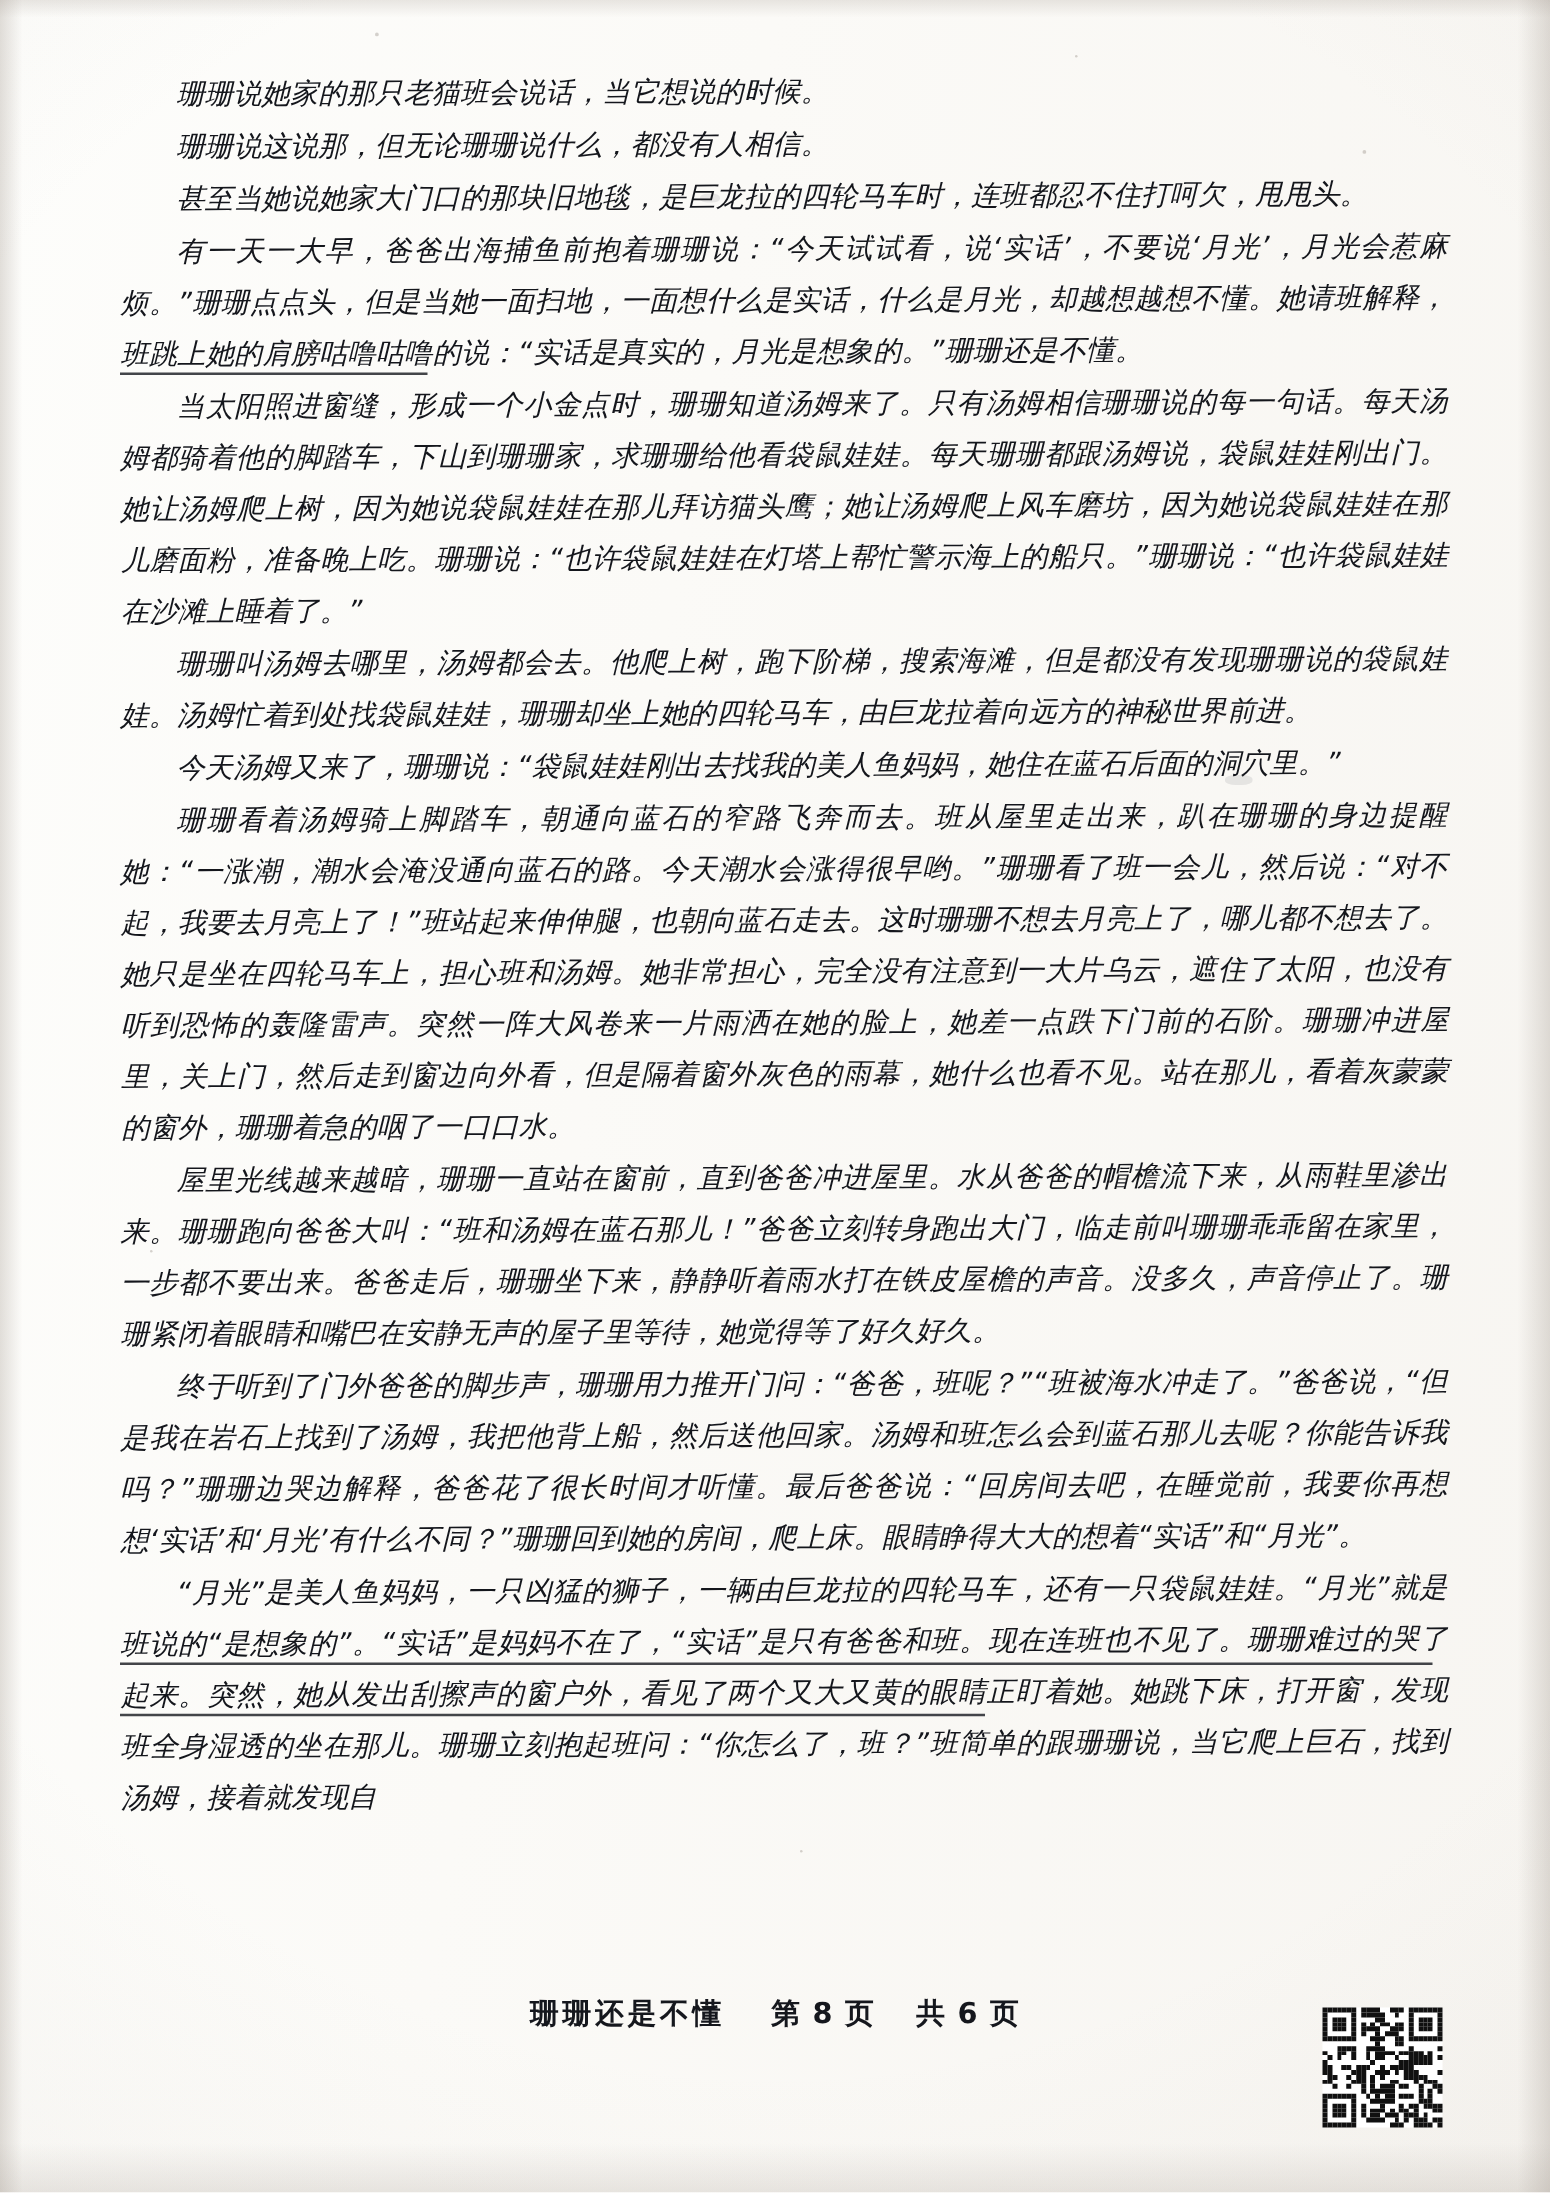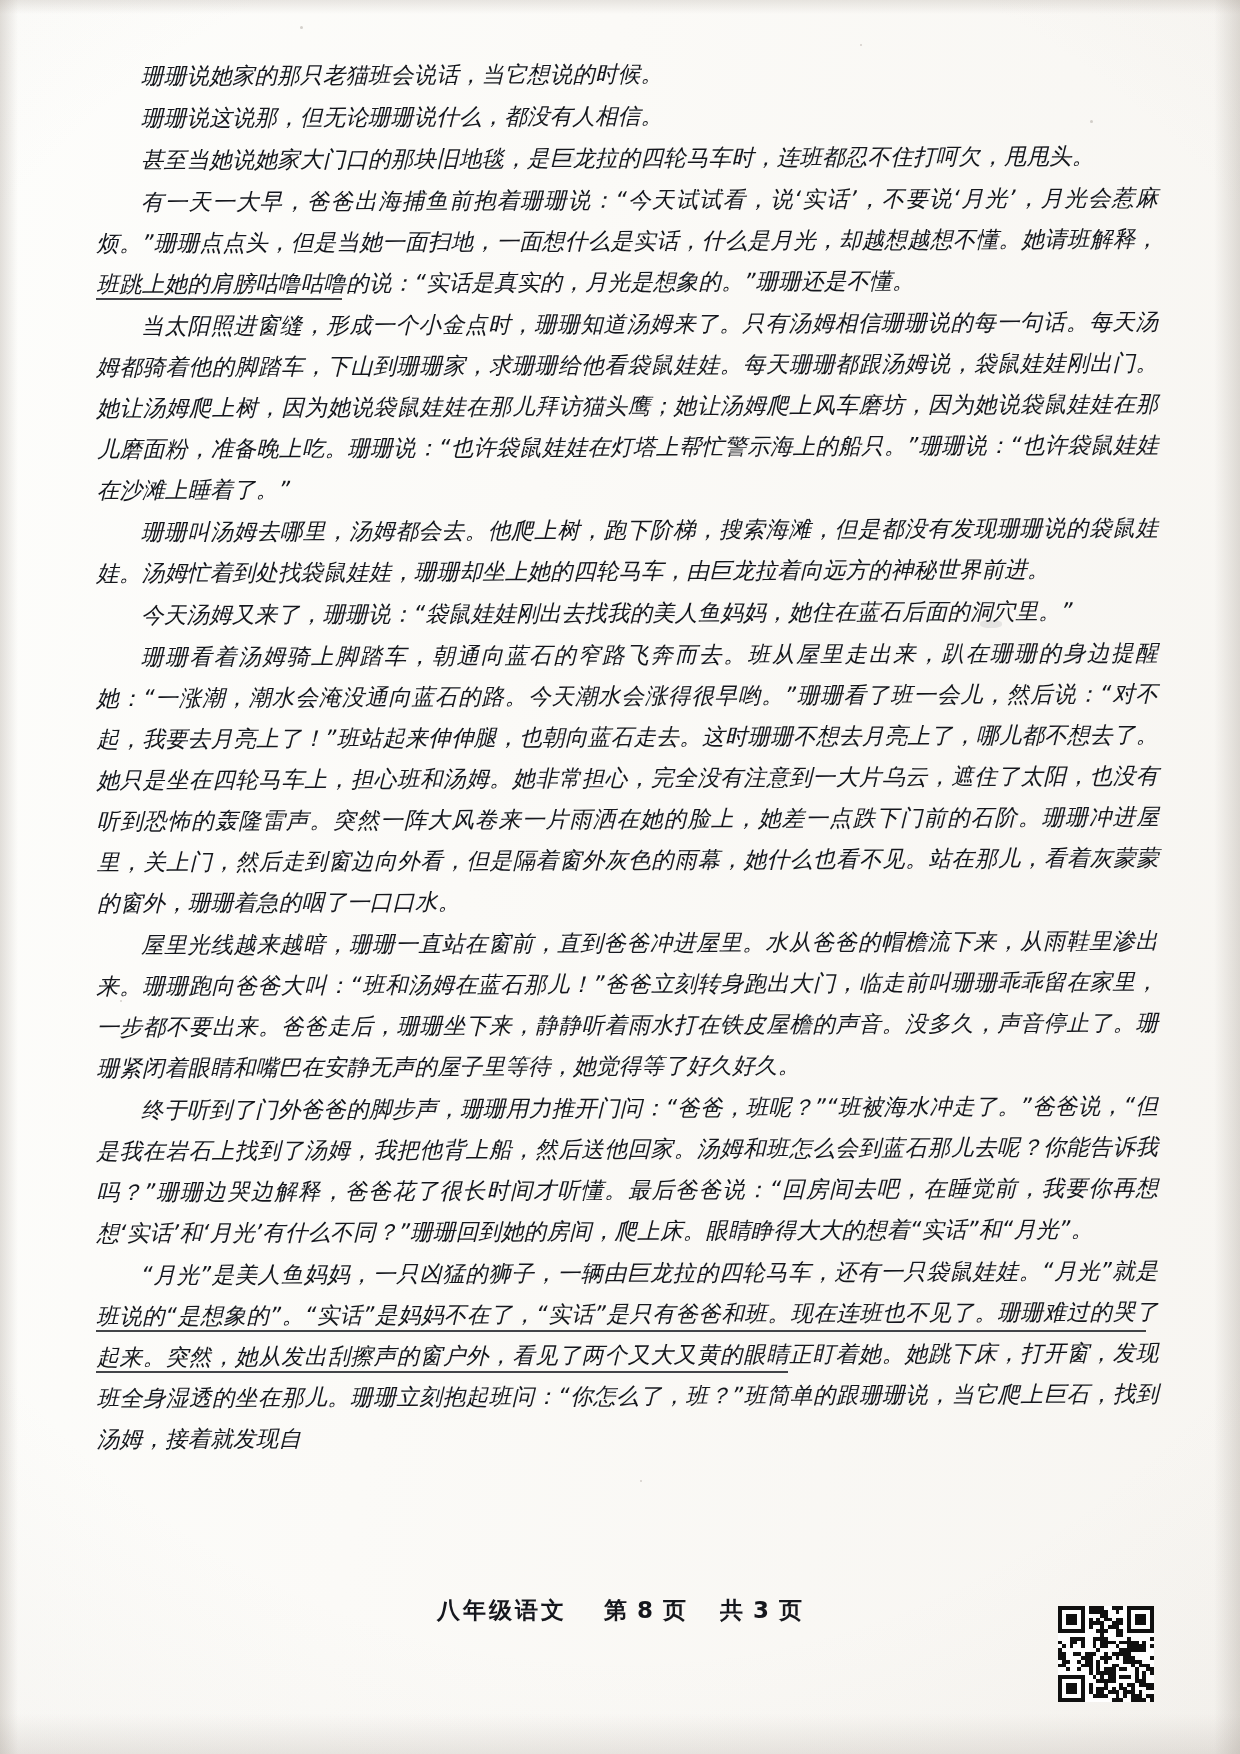--- a/index.html
+++ b/index.html
@@ -147,23 +147,23 @@
     <p class="para">屋里光线越来越暗，珊珊一直站在窗前，直到爸爸冲进屋里。水从爸爸的帽檐流下来，从雨鞋里渗出来。珊珊跑向爸爸大叫：“班和汤姆在蓝石那儿！”爸爸立刻转身跑出大门，临走前叫珊珊乖乖留在家里，一步都不要出来。爸爸走后，珊珊坐下来，静静听着雨水打在铁皮屋檐的声音。没多久，声音停止了。珊珊紧闭着眼睛和嘴巴在安静无声的屋子里等待，她觉得等了好久好久。</p>
     <p class="para">终于听到了门外爸爸的脚步声，珊珊用力推开门问：“爸爸，班呢？”“班被海水冲走了。”爸爸说，“但是我在岩石上找到了汤姆，我把他背上船，然后送他回家。汤姆和班怎么会到蓝石那儿去呢？你能告诉我吗？”珊珊边哭边解释，爸爸花了很长时间才听懂。最后爸爸说：“回房间去吧，在睡觉前，我要你再想想‘实话’和‘月光’有什么不同？”珊珊回到她的房间，爬上床。眼睛睁得大大的想着“实话”和“月光”。</p>
     <p class="para">“月光”是美人鱼妈妈，一只凶猛的狮子，一辆由巨龙拉的四轮马车，还有一只袋鼠娃娃。“月光”就是班说的“是想象的”。“实话”是妈妈不在了，“实话”是只有爸爸和班。现在连班也不见了。珊珊难过的哭了起来。突然，她从发出刮擦声的窗户外，看见了两个又大又黄的眼睛正盯着她。她跳下床，打开窗，发现班全身湿透的坐在那儿。珊珊立刻抱起班问：“你怎么了，班？”班简单的跟珊珊说，当它爬上巨石，找到汤姆，接着就发现自</p>
   </div>
 
   <div class="underline-mark" style="left:96px; top:298px; width:246px;"></div>
   <div class="underline-mark" style="left:96px; top:1330px; width:1050px;"></div>
   <div class="underline-mark" style="left:96px; top:1371px; width:692px;"></div>
 
   <div id="footer">
-    <span>八年级语文</span>
+    <span>珊珊还是不懂</span>
     <span class="fnum" style="margin-left:26px;">第 8 页</span>
-    <span class="fnum" style="margin-left:22px;">共 3 页</span>
+    <span class="fnum" style="margin-left:22px;">共 6 页</span>
   </div>
 
   <div id="qr">
       <div class="qcell" style="left: 0px; top: 0px; width: 3.84px; height: 3.84px;"></div>
       <div class="qcell" style="left: 3.84px; top: 0px; width: 3.84px; height: 3.84px;"></div>
       <div class="qcell" style="left: 7.68px; top: 0px; width: 3.84px; height: 3.84px;"></div>
       <div class="qcell" style="left: 11.52px; top: 0px; width: 3.84px; height: 3.84px;"></div>
       <div class="qcell" style="left: 15.36px; top: 0px; width: 3.84px; height: 3.84px;"></div>
       <div class="qcell" style="left: 19.2px; top: 0px; width: 3.84px; height: 3.84px;"></div>
       <div class="qcell" style="left: 23.04px; top: 0px; width: 3.84px; height: 3.84px;"></div>

